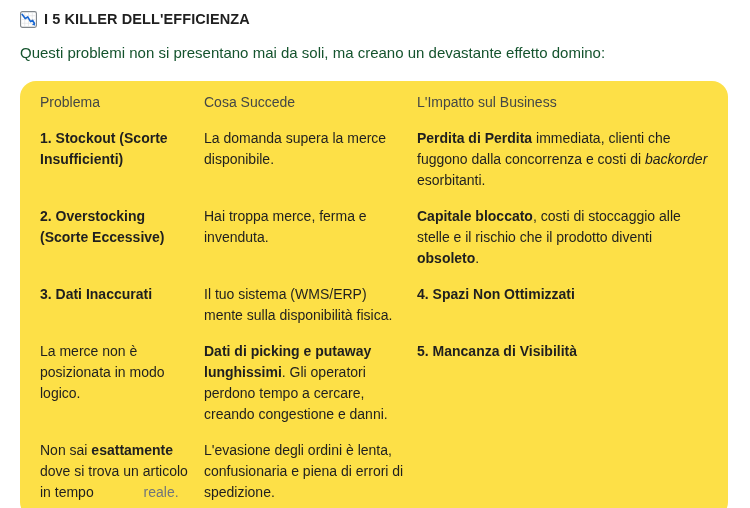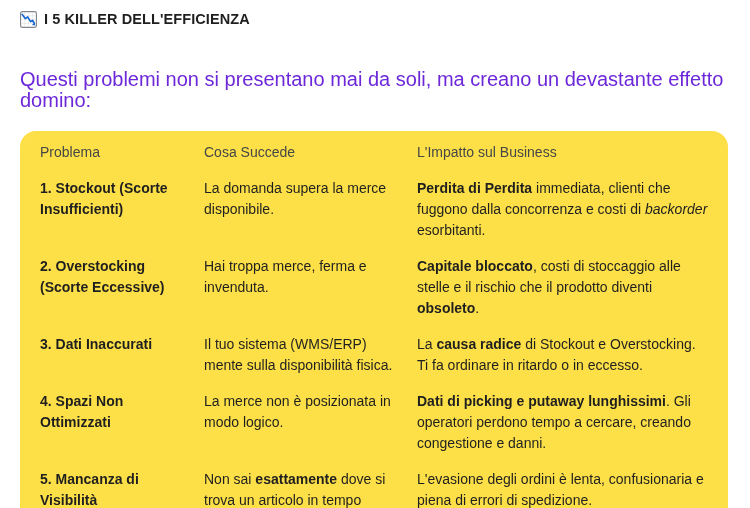--- a/index.html
+++ b/index.html
@@ -30,24 +30,24 @@
     margin: 2px 0 2px 0;
     line-height: 19px;
   }
   .heading .emoji-icon {
     display: inline-flex;
     width: 17px;
     height: 17px;
     flex: 0 0 auto;
   }
   .intro {
-    font-size: 20px;
+    font-size: 15px;
     line-height: 21px;
-    margin-top: 40px;
-    color: #6d28d9;
+    margin-top: 13px;
+    color: #14532d;
   }
   .table-card {
     margin-top: 18px;
     background: #fde047;
     border-radius: 16px;
     padding: 11px 12px 15px 20px;
     box-sizing: border-box;
   }
   .grid {
     display: grid;
@@ -103,21 +103,20 @@
       <div class="cell header col2">L'Impatto sul Business</div>
 
     <div class="cell col0"><span class="b">1. Stockout (Scorte Insufficienti)</span></div>
         <div class="cell col1"><span>La domanda supera la merce disponibile.</span></div>
         <div class="cell col2"><span class="b">Perdita di Perdita</span><span> immediata, clienti che fuggono dalla concorrenza e costi di </span><span class="i">backorder</span><span> esorbitanti.</span></div>
         <div class="cell col0"><span class="b">2. Overstocking (Scorte Eccessive)</span></div>
         <div class="cell col1"><span>Hai troppa merce, ferma e invenduta.</span></div>
         <div class="cell col2"><span class="b">Capitale bloccato</span><span>, costi di stoccaggio alle stelle e il rischio che il prodotto diventi </span><span class="b">obsoleto</span><span>.</span></div>
         <div class="cell col0"><span class="b">3. Dati Inaccurati</span></div>
         <div class="cell col1"><span>Il tuo sistema (WMS/ERP) mente sulla disponibilità fisica.</span></div>
-        <div class="cell col2"><span>La </span><span class="b">causa radice</span><span> di Stockout e Overstocking. Ti fa ordinare in ritardo o in eccesso.</span></div>
         <div class="cell col0"><span class="b">4. Spazi Non Ottimizzati</span></div>
         <div class="cell col1"><span>La merce non è posizionata in modo logico.</span></div>
         <div class="cell col2"><span class="b">Dati di picking e putaway lunghissimi</span><span>. Gli operatori perdono tempo a cercare, creando congestione e danni.</span></div>
         <div class="cell col0"><span class="b">5. Mancanza di Visibilità</span></div>
         <div class="cell col1"><span>Non sai </span><span class="b">esattamente</span><span> dove si trova un articolo in tempo </span><span class="muted">reale.</span></div>
         <div class="cell col2"><span>L'evasione degli ordini è lenta, confusionaria e piena di errori di spedizione.</span></div>
       </div>
   </div>
 
   <div class="next-card"></div>

